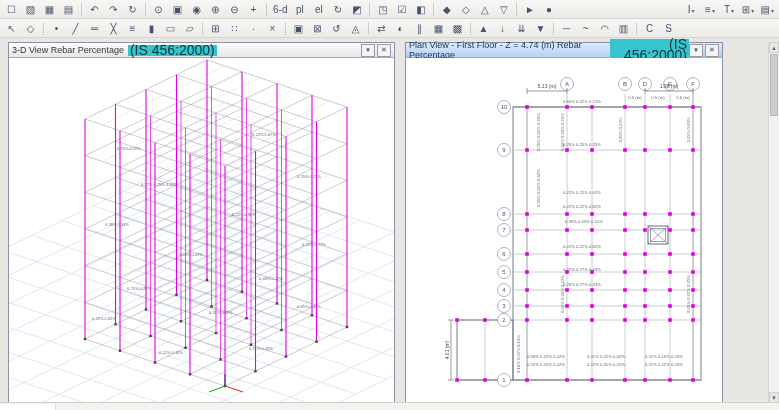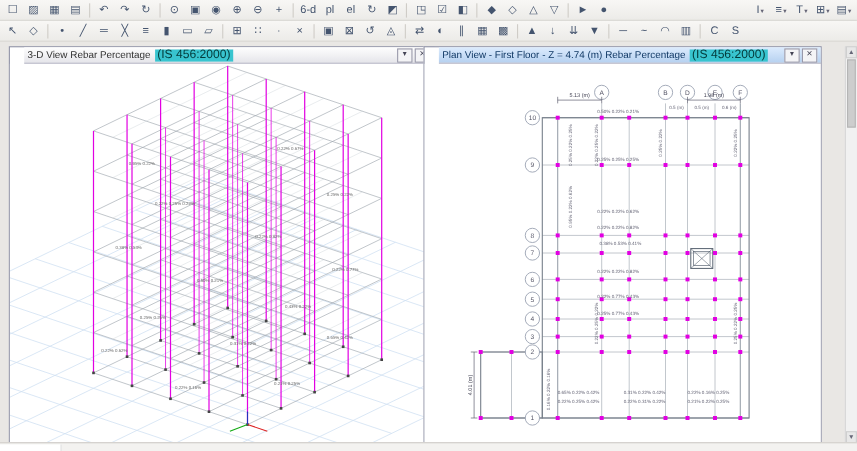--- a/index.html
+++ b/index.html
@@ -6,25 +6,25 @@
   body{width:779px;height:410px;overflow:hidden;background:#e9e7e4;font-family:"Liberation Sans",sans-serif;}
   .app{position:relative;width:779px;height:410px;}
   .toolbar{display:flex;align-items:center;height:19px;background:linear-gradient(#f8f7f5,#ecebe8);border-bottom:1px solid #d8d6d2;padding:0 2px;box-sizing:border-box;}
   .tb-icon{min-width:17px;height:16px;line-height:15px;text-align:center;font-size:10px;color:#44546e;border:1px solid transparent;border-radius:2px;margin:0 1px;cursor:pointer;white-space:nowrap;padding:0 1px;box-sizing:border-box;}
   .tb-sep{width:1px;height:13px;background:#cfccc7;margin:0 3px;flex:0 0 1px;}
   .tb-spacer{flex:1;}
   .dd{font-size:6px;color:#667;margin-left:1px;}
   .workspace{position:absolute;top:38px;left:0;right:0;bottom:7px;background:#e9e7e4;}
   .pane{position:absolute;top:4px;bottom:0;background:#fff;border:1px solid #8d8fa3;display:flex;flex-direction:column;box-sizing:border-box;}
   .left-pane{left:8px;width:387px;}
-  .right-pane{left:385px;width:362px;}
+  .right-pane{left:405px;width:318px;}
   .splitter{position:absolute;top:4px;bottom:0;left:395px;width:4px;cursor:col-resize;}
-  .titlebar{height:15px;flex:0 0 15px;display:flex;align-items:center;font-size:9px;padding:0 3px;border-bottom:1px solid #a8aabb;background:linear-gradient(#fefefe,#e5e5ea);color:#333;box-sizing:border-box;margin-left:13px;}
+  .titlebar{height:15px;flex:0 0 15px;display:flex;align-items:center;font-size:9px;padding:0 3px;border-bottom:1px solid #a8aabb;background:linear-gradient(#fefefe,#e5e5ea);color:#333;box-sizing:border-box;}
   .right-pane .titlebar{background:linear-gradient(#dcebfd,#b6d1f0);color:#123a66;}
-  .title-code{background:#38c4cf;color:#033a3a;padding:0 2px;margin-left:4px;font-size:11px;line-height:11px;text-align:right;}
+  .title-code{background:#38c4cf;color:#033a3a;padding:0 2px;margin-left:4px;font-size:14px;line-height:11px;text-align:right;}
   .tb-btns{margin-left:auto;display:flex;gap:2px;}
   .tb-btn{width:12px;height:11px;line-height:10px;text-align:center;font-size:7px;border:1px solid #99a;background:#f4f4f6;color:#445;cursor:pointer;}
   .pane-content{flex:1;position:relative;overflow:hidden;background:#fff;}
   .vscroll{position:absolute;top:4px;bottom:0;right:0;width:11px;background:#f1f1f1;border-left:1px solid #d5d5d5;display:flex;flex-direction:column;box-sizing:border-box;}
   .vscroll .arr{height:11px;flex:0 0 11px;font-size:6px;text-align:center;line-height:11px;color:#667;background:#e8e8e8;border:1px solid #cfcfcf;box-sizing:border-box;cursor:pointer;}
   .vscroll .thumb{flex:0 0 60px;background:#cdcdcd;border:1px solid #b5b5b5;margin:1px;}
   .vscroll .track{flex:1;}
   .statusbar{position:absolute;left:0;right:0;bottom:0;height:7px;background:#f3f2f0;border-top:1px solid #d0cec9;}
   .statusbar .seg{position:absolute;left:0;bottom:0;width:55px;height:6px;background:#ffffff;border-right:1px solid #ddd;}
   svg{display:block;}

